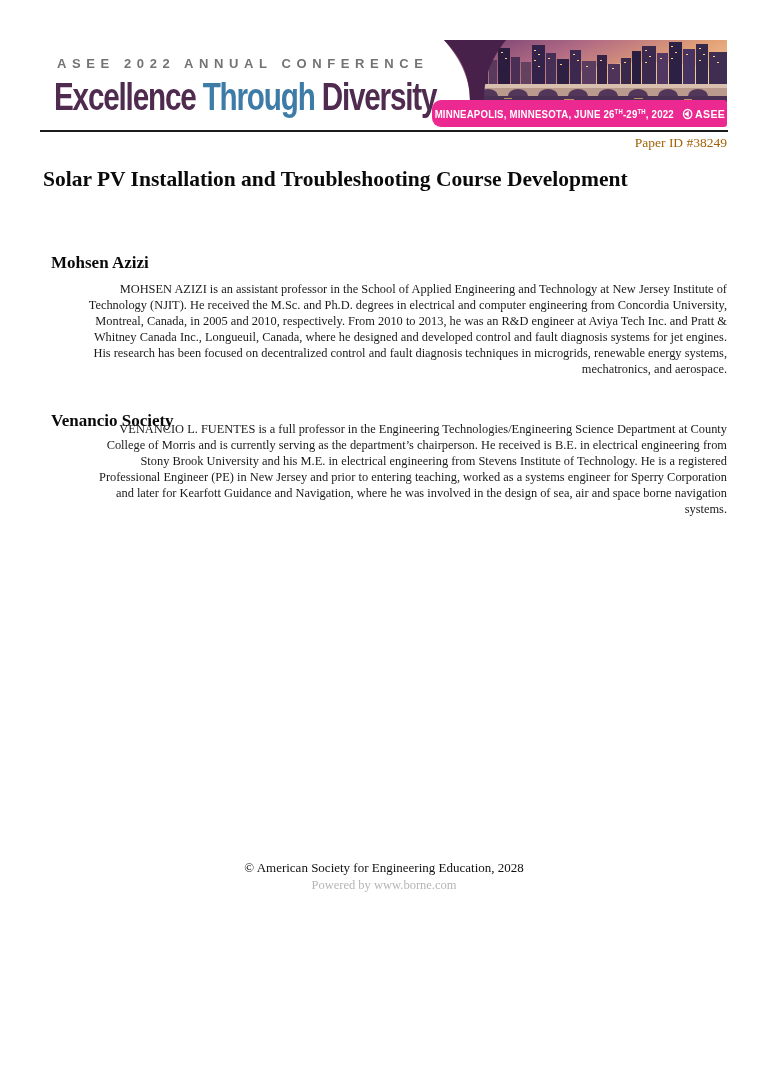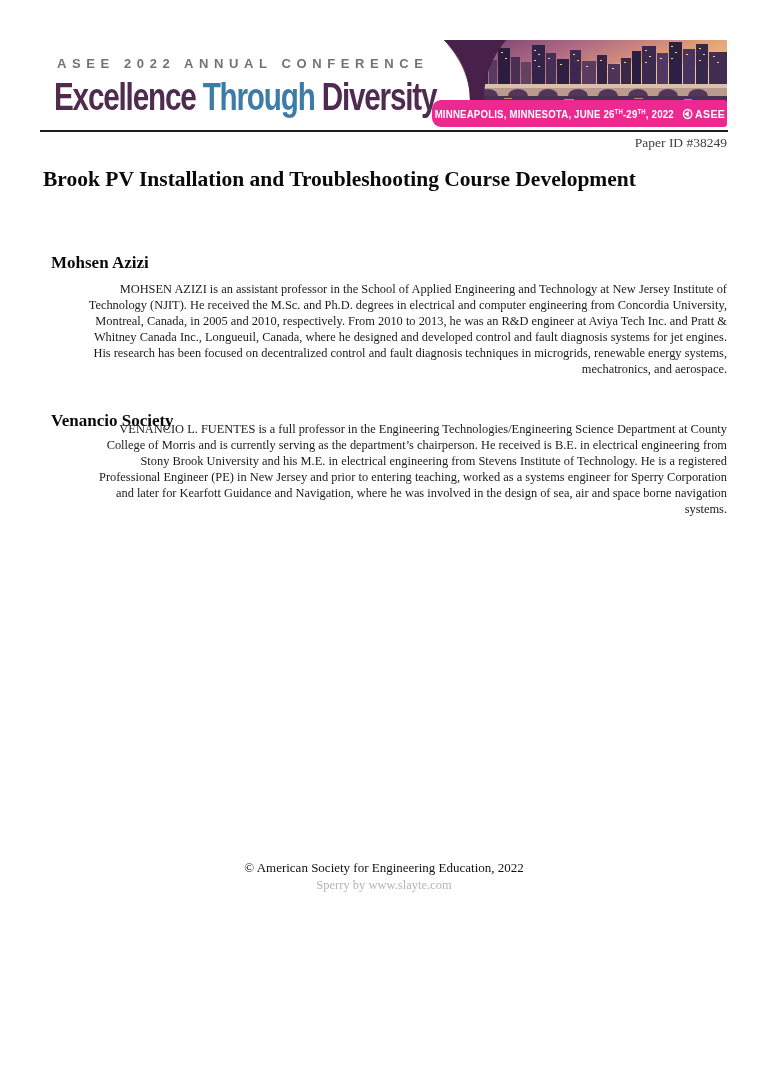--- a/index.html
+++ b/index.html
@@ -48,21 +48,21 @@
   .ribbon sup{font-size:6.5px;vertical-align:4px;line-height:0;}
   .asee-logo{display:inline-flex;align-items:center;margin-left:9px;}
   .asee-logo svg{margin-right:2px;display:block;}
   .asee-logo-text{font-size:11.5px;letter-spacing:0.4px;}
   .rule{
     position:absolute;left:40px;top:130px;width:688px;height:2px;
     background:#1c1c1c;
   }
   .paper-id{
     position:absolute;right:41px;top:135px;
-    font-size:13.5px;color:#404040;
+    font-size:13.5px;color:#a16207;
   }
   
   .title{
     position:absolute;left:43px;top:164px;width:620px;
     font-weight:700;font-size:21.5px;line-height:31px;color:#0a0a0a;
   }
   .author-heading{
     position:absolute;left:43px;margin:8px;
     font-weight:700;font-size:17px;line-height:20px;color:#0a0a0a;
   }
@@ -201,24 +201,24 @@
         </svg>
         <span class="asee-logo-text">ASEE</span>
       </span>
     </div>
   </div>
 
   <div class="rule"></div>
 
   <div class="paper-id">Paper ID #38249</div>
 
-  <h1 class="title" style="margin:0">Brook PV Installation and Troubleshooting Course Development</h1>
+  <h1 class="title" style="margin:0">Solar PV Installation and Troubleshooting Course Development</h1>
 
   <h2 class="author-heading author-1">Mohsen Azizi</h2>
   <p class="bio bio-1" style="margin:0">MOHSEN AZIZI is an assistant professor in the School of Applied Engineering and Technology at New Jersey Institute of Technology (NJIT). He received the M.Sc. and Ph.D. degrees in electrical and computer engineering from Concordia University, Montreal, Canada, in 2005 and 2010, respectively. From 2010 to 2013, he was an R&amp;D engineer at Aviya Tech Inc. and Pratt &amp; Whitney Canada Inc., Longueuil, Canada, where he designed and developed control and fault diagnosis systems for jet engines. His research has been focused on decentralized control and fault diagnosis techniques in microgrids, renewable energy systems, mechatronics, and aerospace.</p>
 
   <h2 class="author-heading author-2">Venancio Society</h2>
   <p class="bio bio-2" style="margin:0">VENANCIO L. FUENTES is a full professor in the Engineering Technologies/Engineering Science Department at County College of Morris and is currently serving as the department’s chairperson. He received is B.E. in electrical engineering from Stony Brook University and his M.E. in electrical engineering from Stevens Institute of Technology. He is a registered Professional Engineer (PE) in New Jersey and prior to entering teaching, worked as a systems engineer for Sperry Corporation and later for Kearfott Guidance and Navigation, where he was involved in the design of sea, air and space borne navigation systems.</p>
 
-  <div class="footer-copyright">© American Society for Engineering Education, 2022</div>
-  <div class="footer-powered">Sperry by www.slayte.com</div>
+  <div class="footer-copyright">© American Society for Engineering Education, 2028</div>
+  <div class="footer-powered">Powered by www.borne.com</div>
 
 </div>
 
 </body></html>

